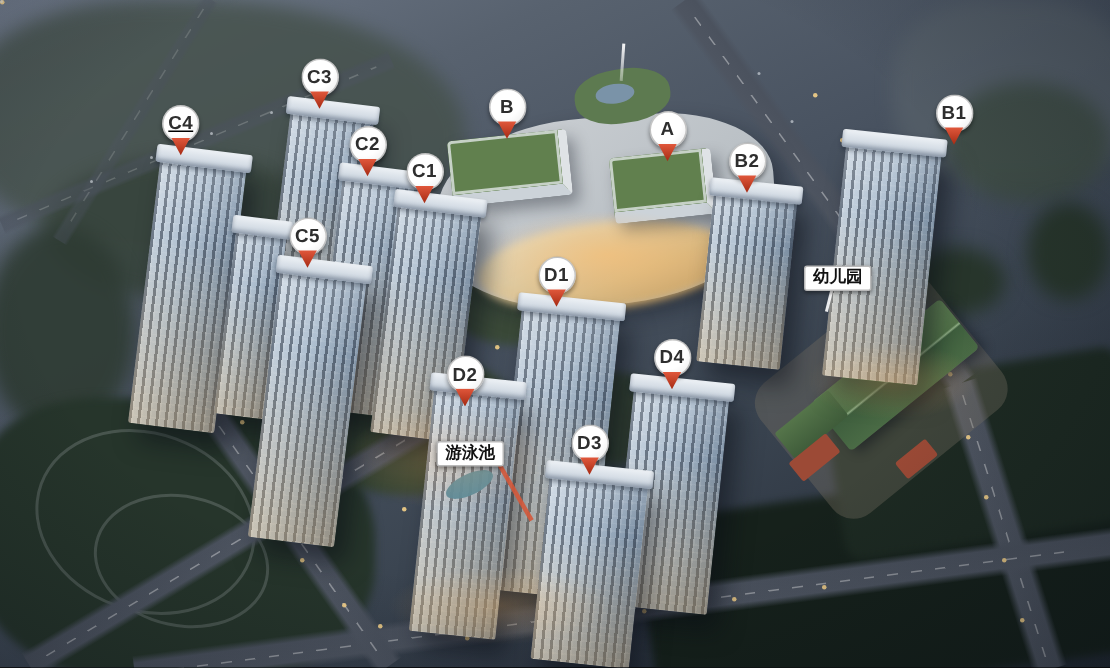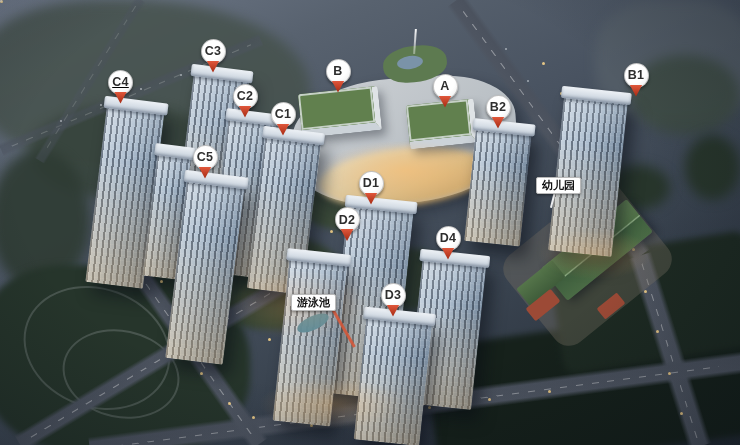--- a/index.html
+++ b/index.html
@@ -234,21 +234,21 @@
         <div class="pin-tail"></div>
       </div>
       <div class="pin" style="left: 575.5px; top: 62.5px; margin-left: 48px;">
         <div class="pin-circle">B1</div>
         <div class="pin-tail"></div>
       </div>
       <div class="pin" style="left: 358.5px; top: 170.5px;">
         <div class="pin-circle">D1</div>
         <div class="pin-tail"></div>
       </div>
-      <div class="pin" style="left: 297.5px; top: 207px; margin-left: 37px;">
+      <div class="pin" style="left: 297.5px; top: 237px;">
         <div class="pin-circle">D2</div>
         <div class="pin-tail"></div>
       </div>
       <div class="pin" style="left: 435.5px; top: 225.5px;">
         <div class="pin-circle">D4</div>
         <div class="pin-tail"></div>
       </div>
       <div class="pin" style="left: 380.5px; top: 282.5px;">
         <div class="pin-circle">D3</div>
         <div class="pin-tail"></div>

